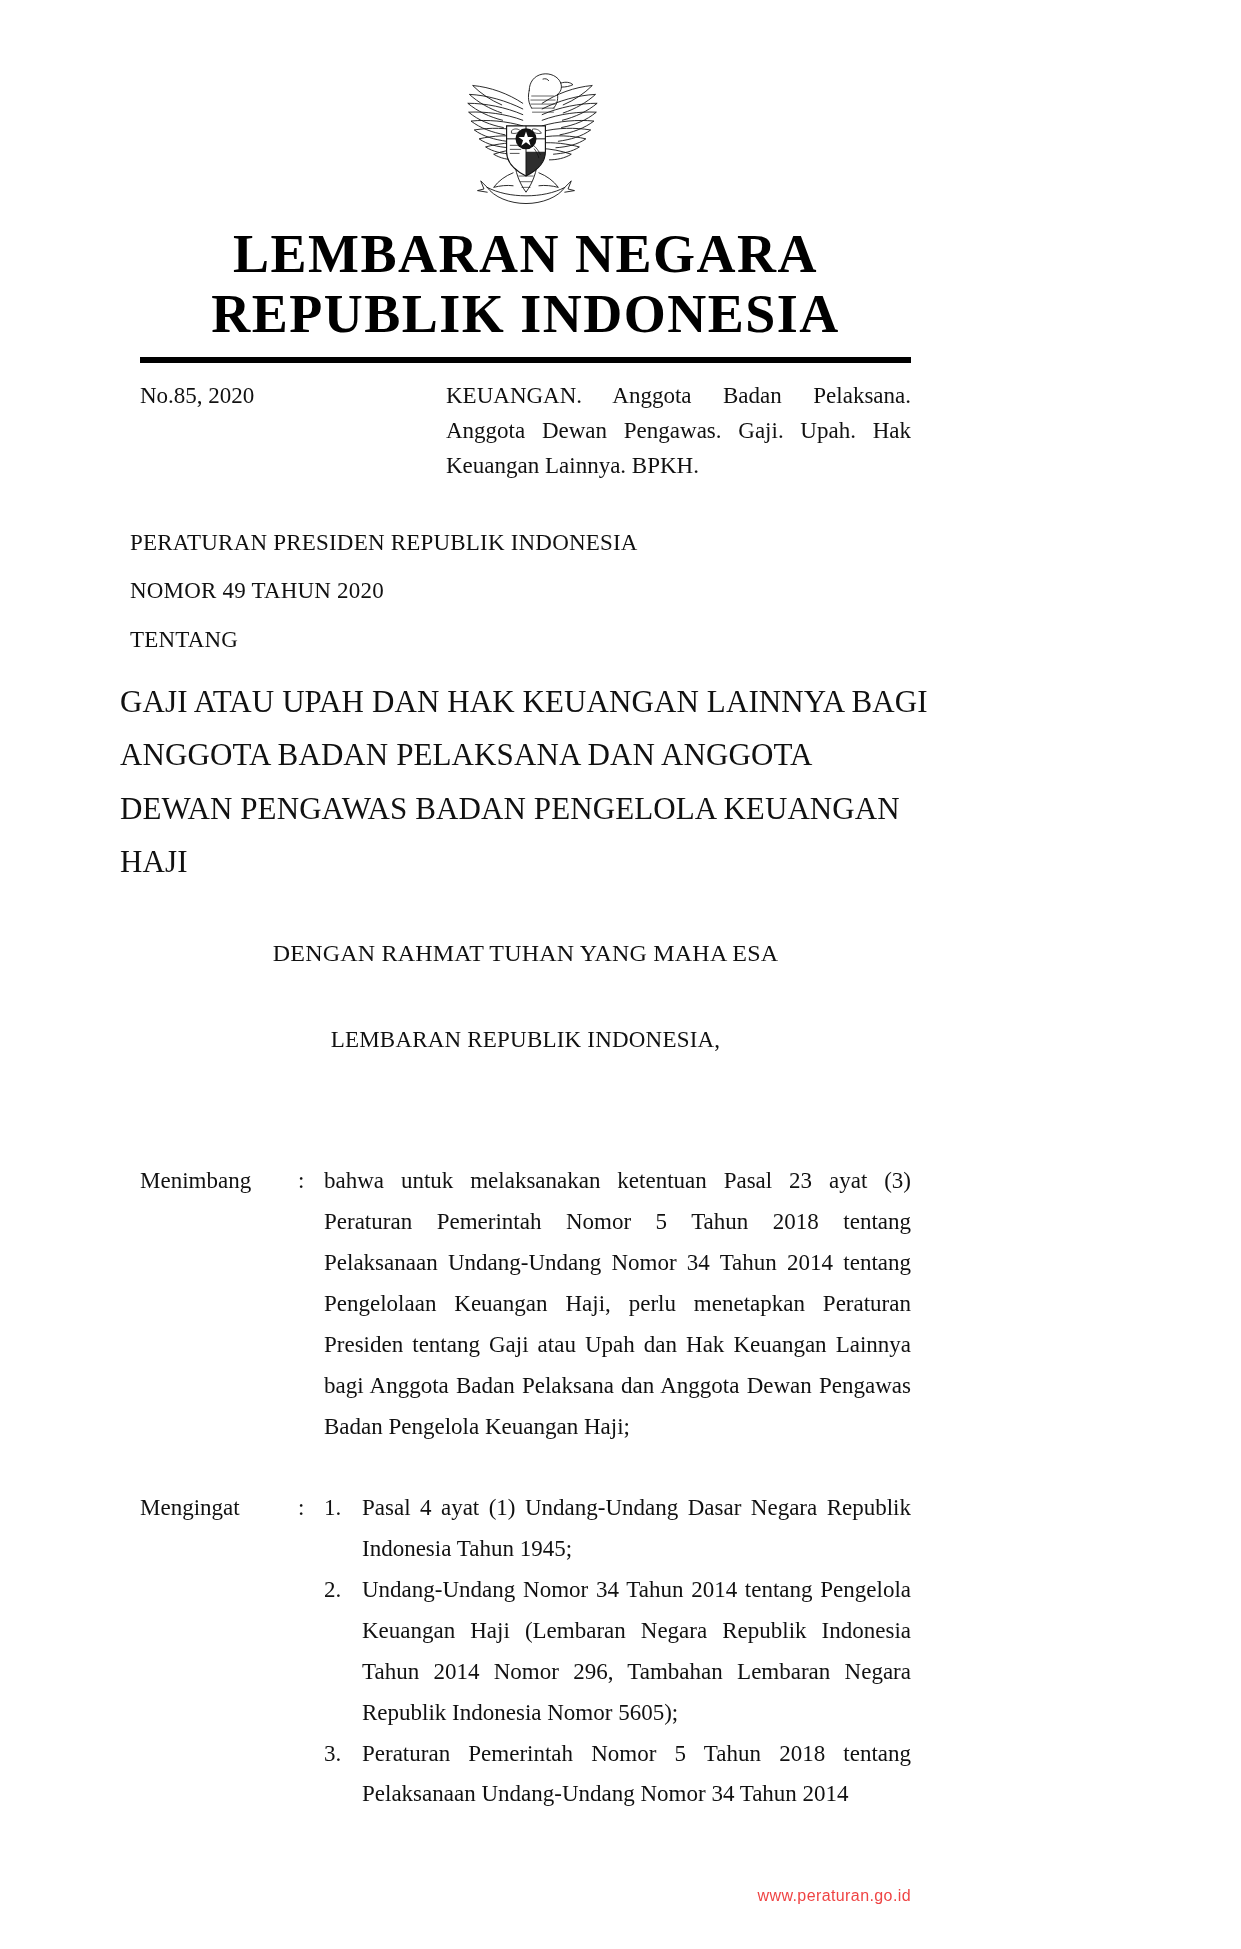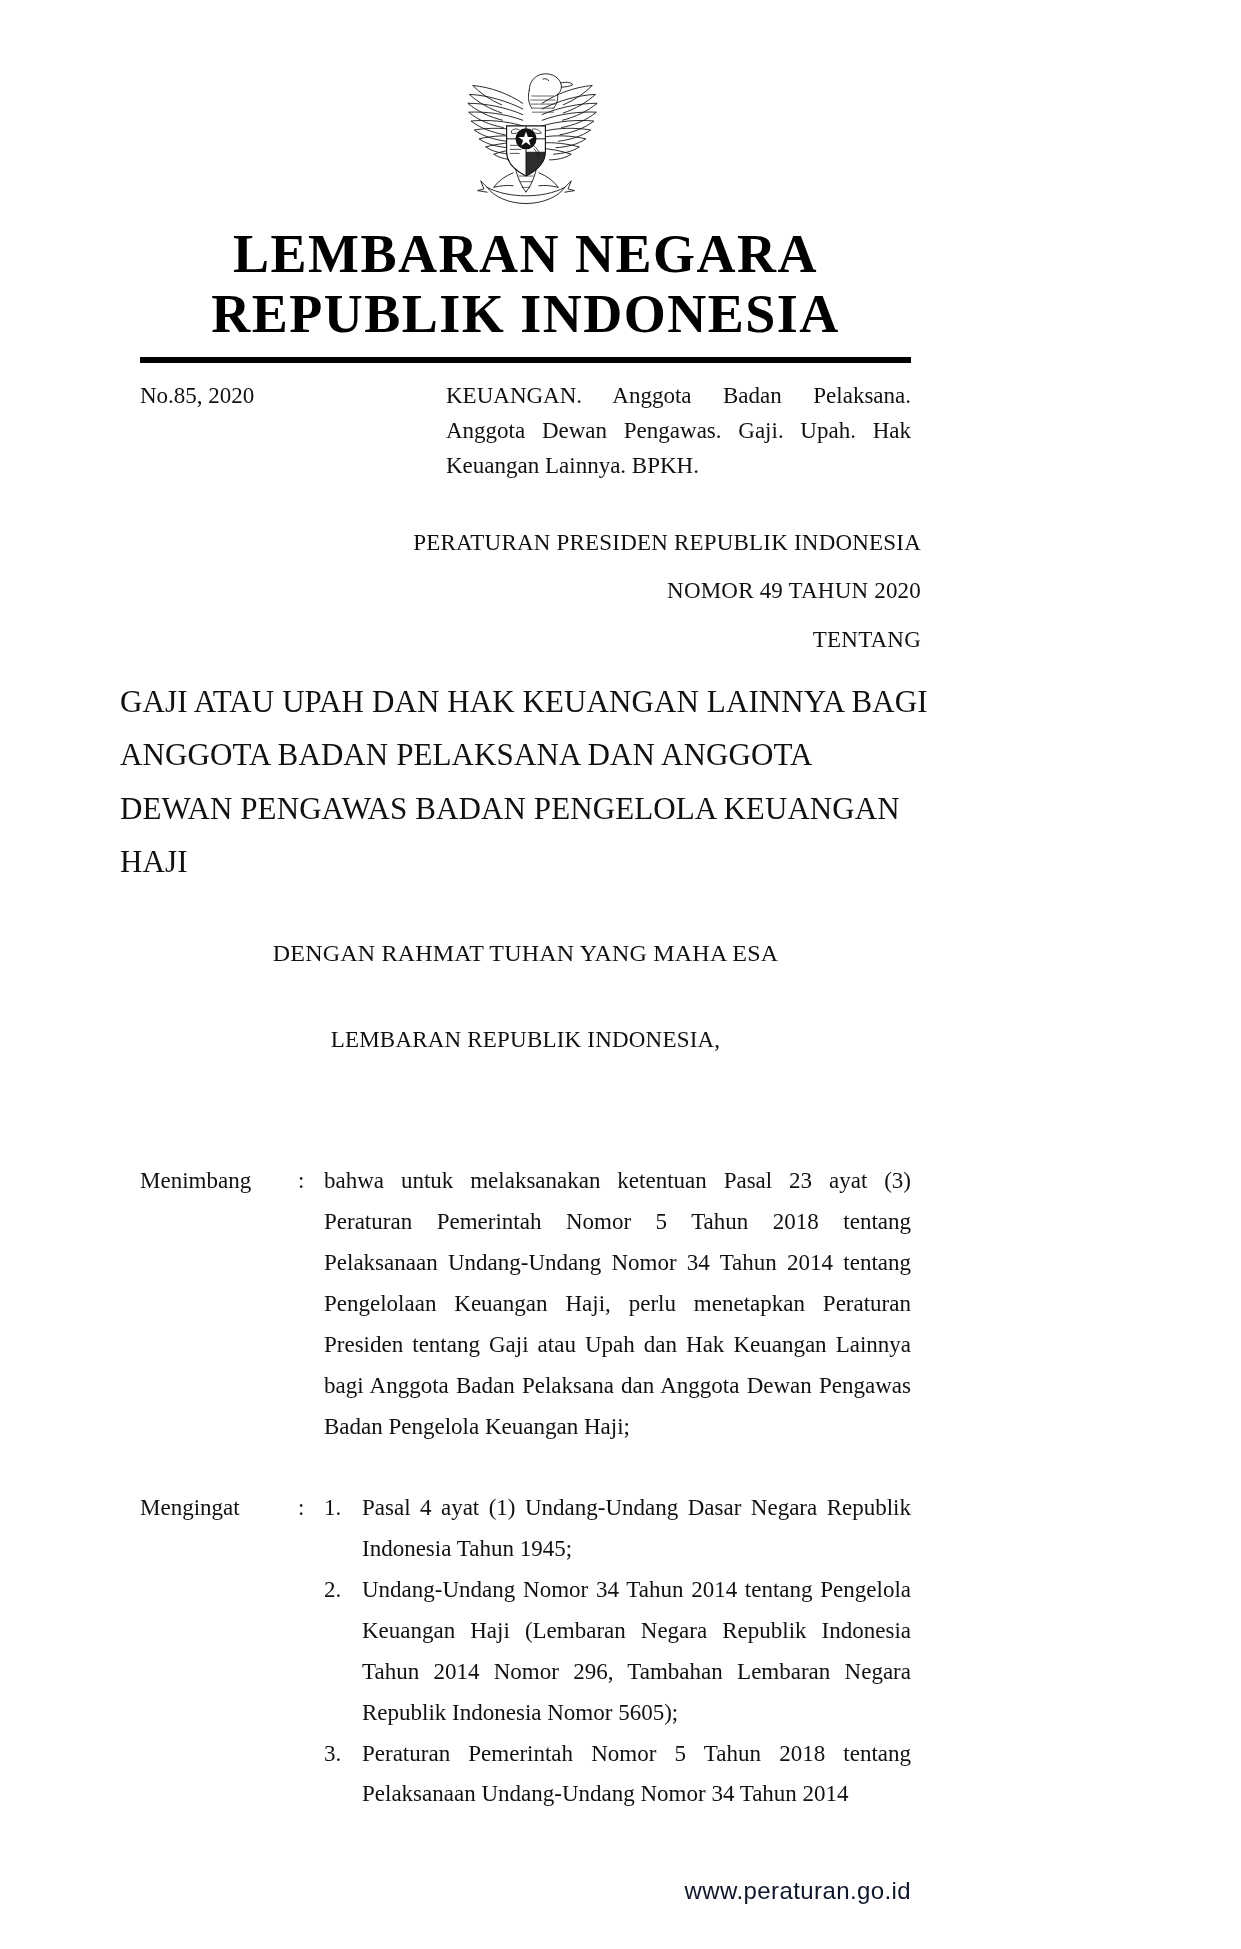--- a/index.html
+++ b/index.html
@@ -73,21 +73,21 @@
   }
   .info-subject {
     flex: 1 1 auto;
     text-align: justify;
     text-align-last: left;
     hyphens: none;
   }
 
   
   .title-block {
-    text-align: right;
+    text-align: left;
     margin: 46px 130px 0 130px;
     font-size: 23px;
     line-height: 1.15;
   }
   .title-block .t-line {
     display: block;
     margin-bottom: 22px;
     letter-spacing: 0.2px;
   }
   .title-block .t-line:last-child { margin-bottom: 0; }
@@ -164,22 +164,22 @@
     text-align: justify;
     text-align-last: left;
   }
 
   
   .footer-watermark {
     position: absolute;
     right: 140px;
     bottom: 44px;
     font-family: "Liberation Sans", "DejaVu Sans", sans-serif;
-    font-size: 24px;
-    color: #0f172a;
+    font-size: 16px;
+    color: #ef4444;
     letter-spacing: 0.4px;
   }
 </style>
 </head>
 <body>
 
 <div class="page">
 
   <div class="emblem-wrap">
     <svg class="emblem" viewBox="0 0 200 188" aria-hidden="true">

